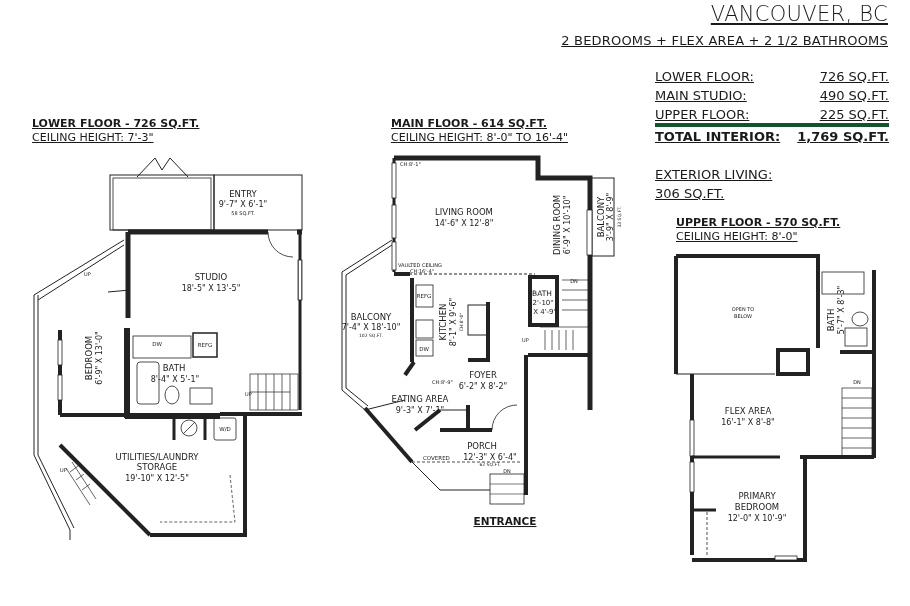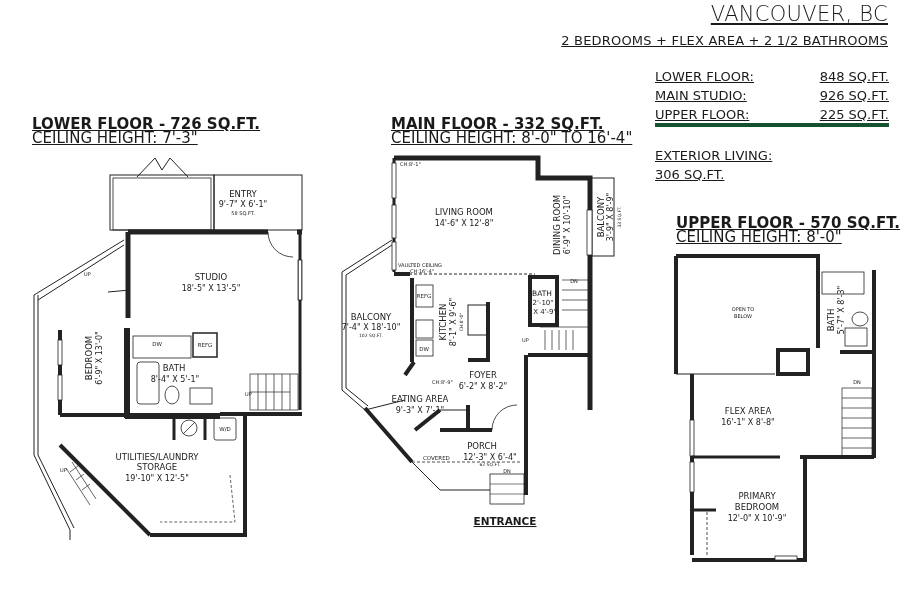--- a/index.html
+++ b/index.html
@@ -5,56 +5,60 @@
   html,body{margin:0;padding:0;background:#fff;}
   body{width:910px;height:606px;position:relative;overflow:hidden;font-family:"DejaVu Sans","Liberation Sans",sans-serif;color:#1a1a1a;}
   .abs{position:absolute;text-decoration:underline;}
   .title{right:22px;top:2px;font-size:21px;letter-spacing:0.3px;font-weight:300;}
   .subtitle{right:22px;top:33px;font-size:13px;letter-spacing:0.2px;margin-left:12px;}
   .areas{left:655px;top:67px;width:234px;font-size:13px;}
   .areas .row{display:flex;justify-content:space-between;height:19px;line-height:19px;}
   .areas .row.ul{border-bottom:4px solid #14532d;height:18px;}
   .areas .row.bold{font-weight:bold;}
   .areas .row.gap{margin-top:19px;flex-direction:column;}
-  .fl-head{font-size:15px;line-height:14px;}
+  .fl-head{font-size:11px;line-height:14px;}
   .fl-head .h{font-weight:bold;text-decoration:underline;}
   svg{position:absolute;left:0;top:0;}
   svg text{font-family:"DejaVu Sans","Liberation Sans",sans-serif;fill:#1a1a1a;}
 </style>
 </head>
 <body>
 
 <div class="abs title">VANCOUVER, BC</div>
 <div class="abs subtitle">2 BEDROOMS + FLEX AREA + 2 1/2 BATHROOMS</div>
 
 <div class="abs areas">
   <div class="row">
       <span>LOWER FLOOR:</span>
-      <span>848 SQ.FT.</span>
+      <span>726 SQ.FT.</span>
     </div>
   <div class="row">
       <span>MAIN STUDIO:</span>
-      <span>926 SQ.FT.</span>
+      <span>490 SQ.FT.</span>
     </div>
   <div class="row ul">
       <span>UPPER FLOOR:</span>
       <span>225 SQ.FT.</span>
     </div>
+  <div class="row bold">
+      <span>TOTAL INTERIOR:</span>
+      <span>1,769 SQ.FT.</span>
+    </div>
   <div class="row gap">
       <span>EXTERIOR LIVING:</span>
       <span>306 SQ.FT.</span>
     </div>
 </div>
 
 <div class="abs fl-head" style="left:32px;top:117px;">
   <div class="h">LOWER FLOOR - 726 SQ.FT.</div>
   <div>CEILING HEIGHT: 7'-3"</div>
 </div>
 <div class="abs fl-head" style="left:391px;top:117px;">
-  <div class="h">MAIN FLOOR - 332 SQ.FT.</div>
+  <div class="h">MAIN FLOOR - 614 SQ.FT.</div>
   <div>CEILING HEIGHT: 8'-0" TO 16'-4"</div>
 </div>
 <div class="abs fl-head" style="left:676px;top:216px;">
   <div class="h">UPPER FLOOR - 570 SQ.FT.</div>
   <div>CEILING HEIGHT: 8'-0"</div>
 </div>
 
 <svg width="910" height="606" viewBox="0 0 910 606">
   <g stroke="#222" fill="none">
 

